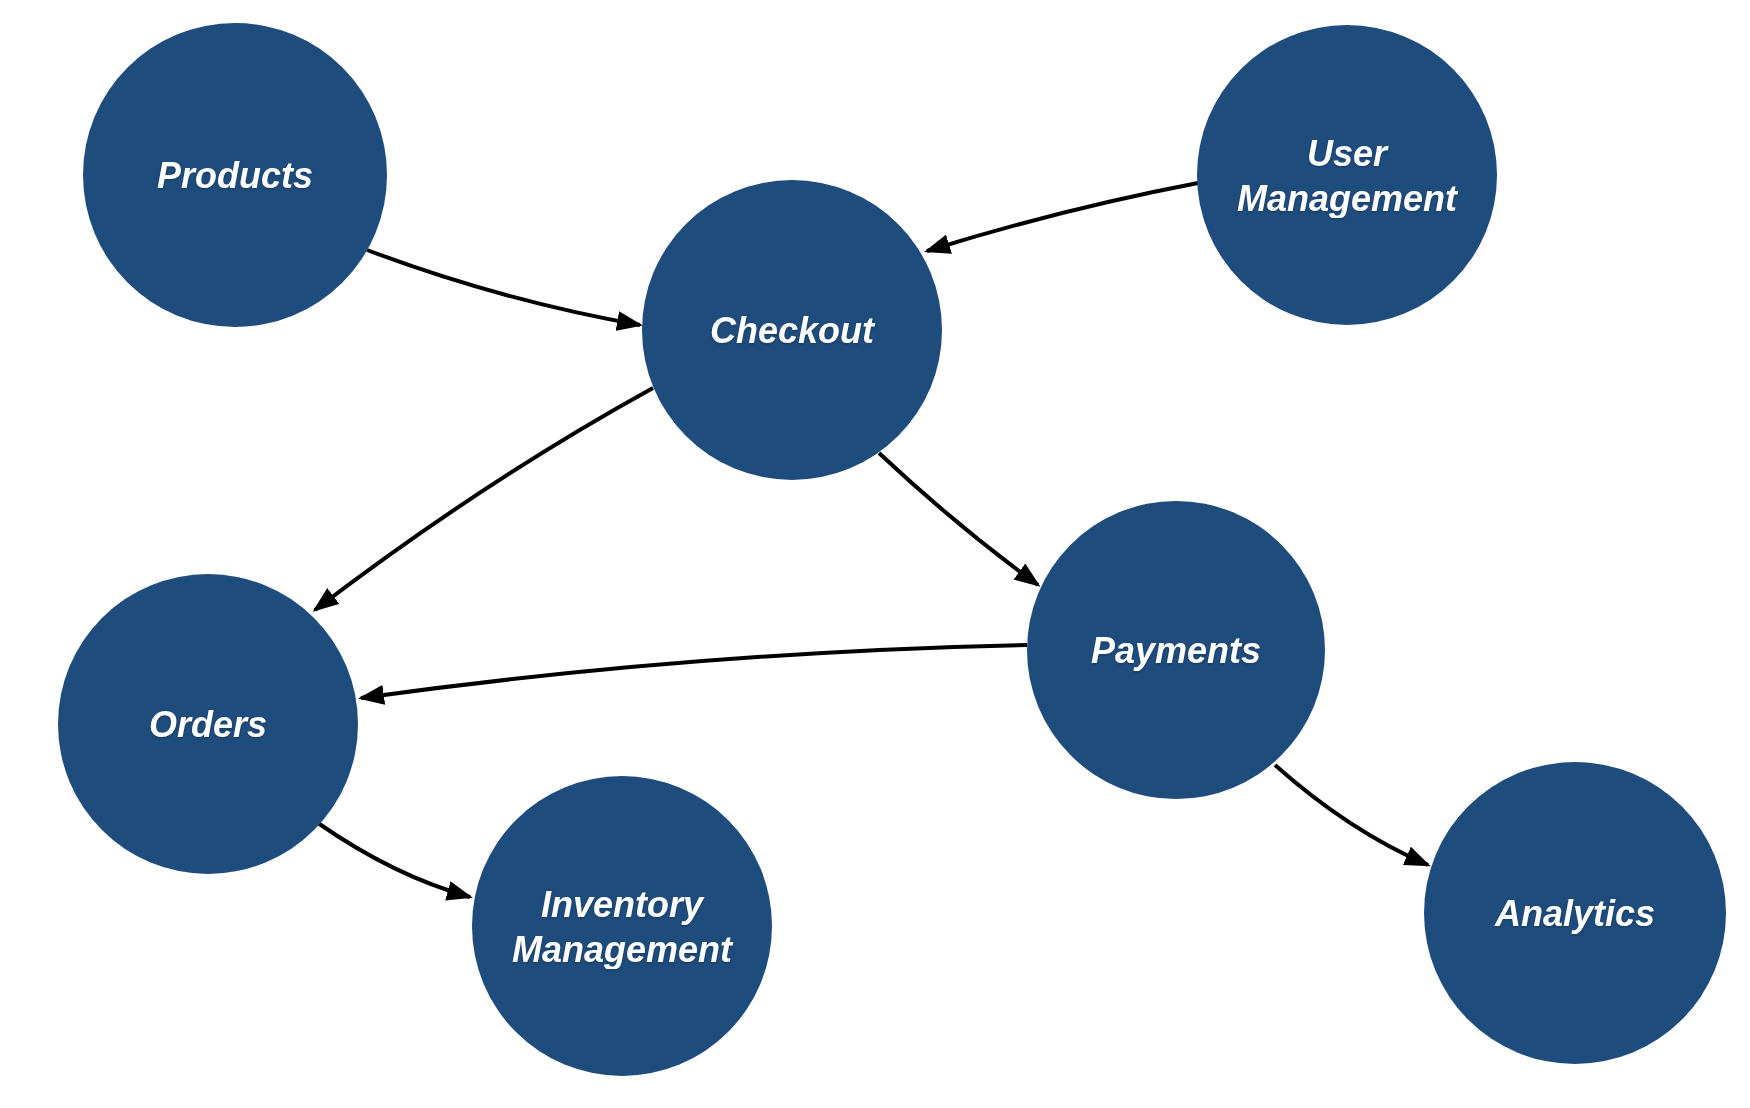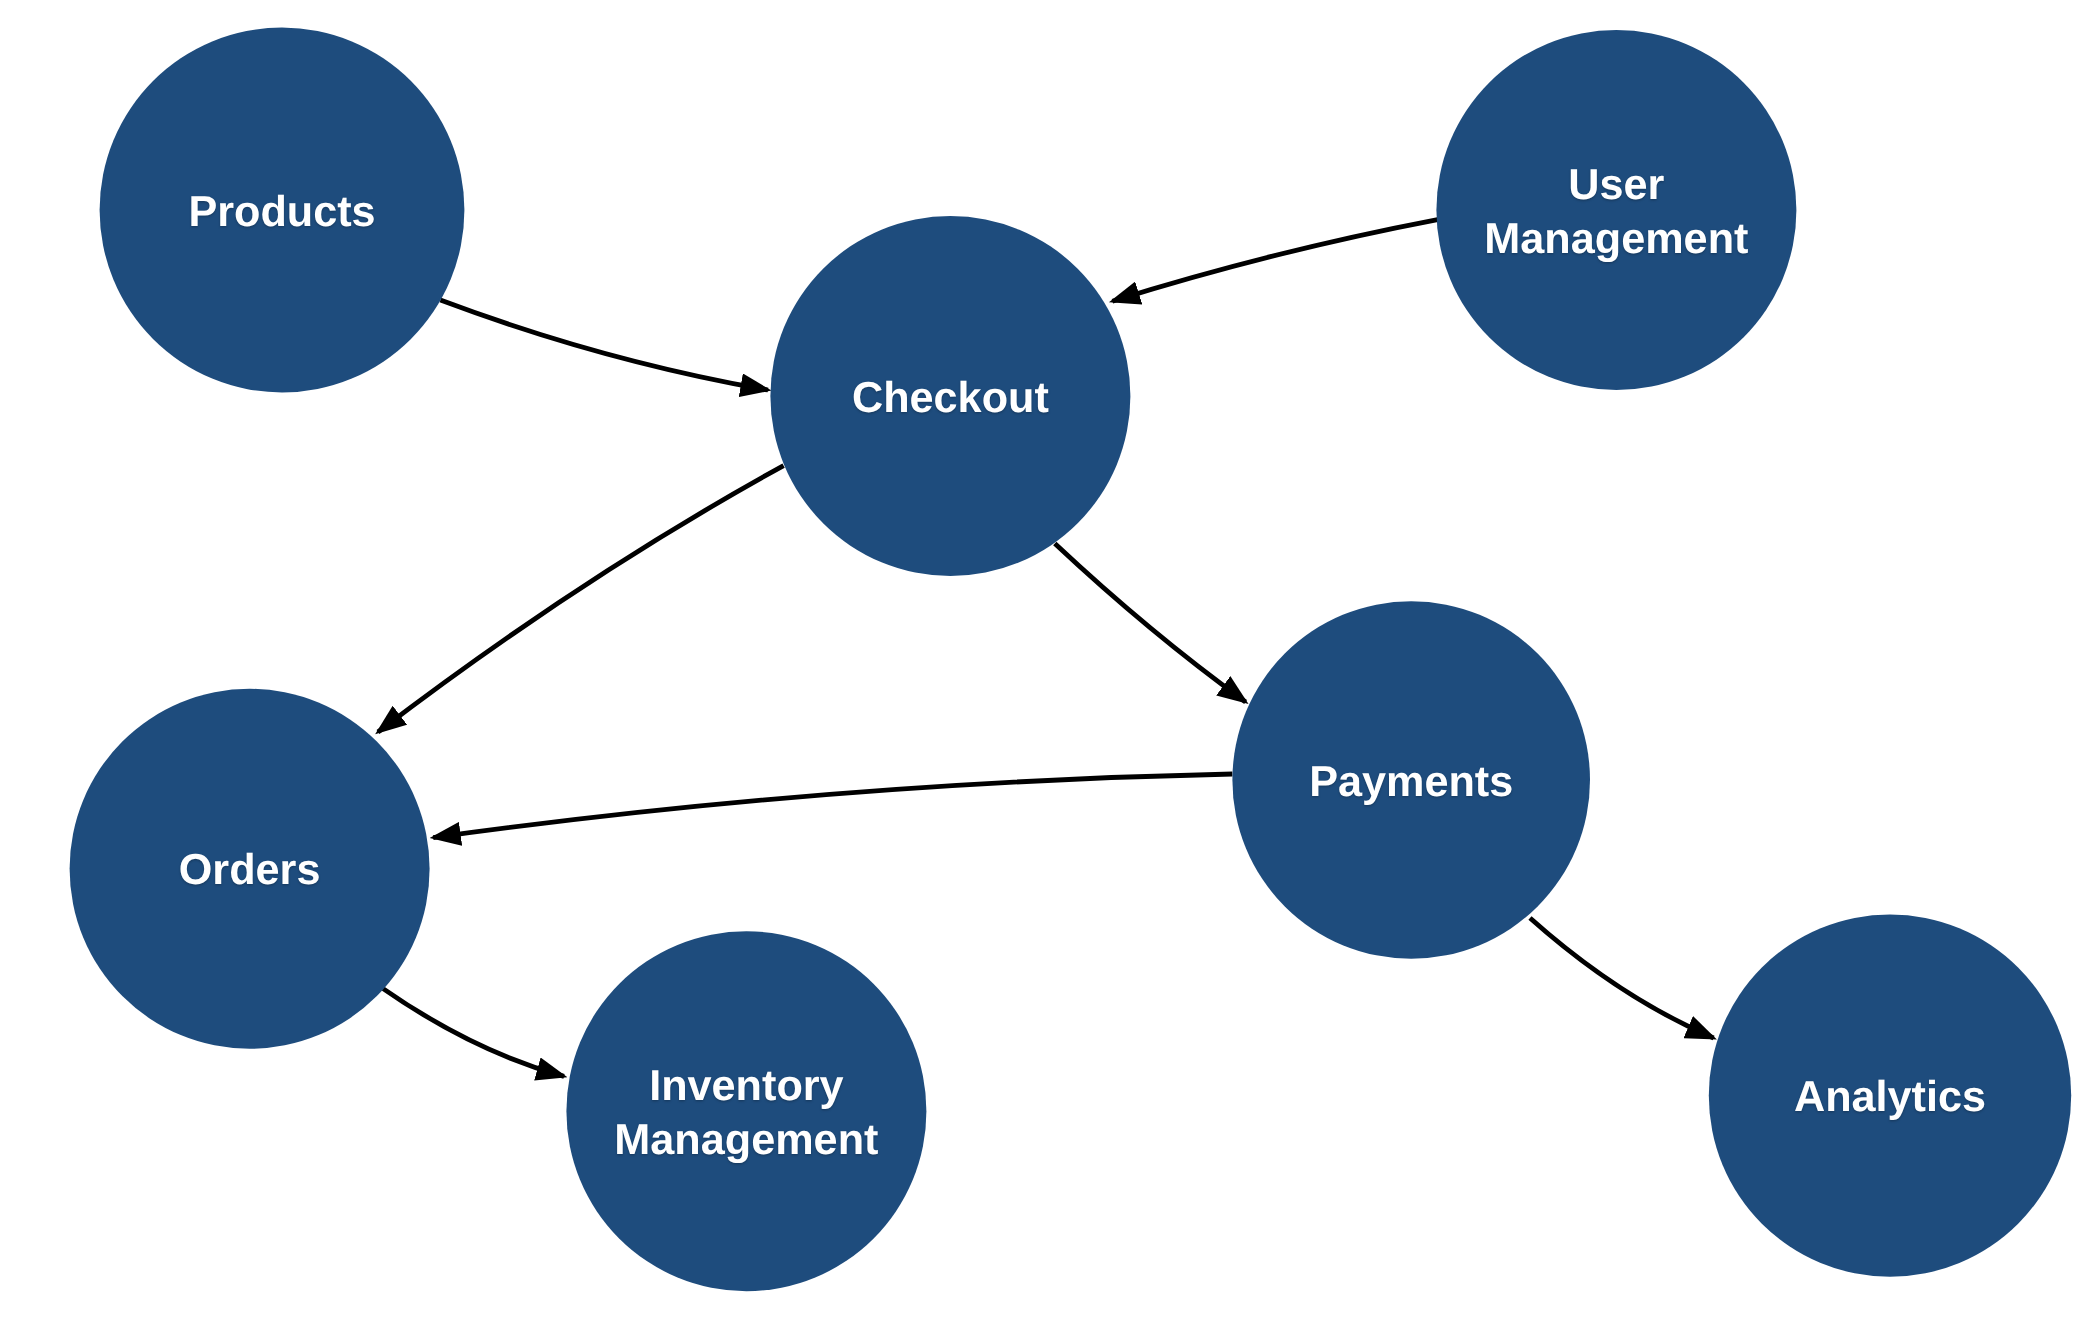--- a/index.html
+++ b/index.html
@@ -7,20 +7,21 @@
     padding: 0;
     background: #ffffff;
   }
   .canvas {
     position: relative;
     width: 1750px;
     height: 1104px;
     background: #ffffff;
     overflow: hidden;
     font-family: "Liberation Sans", sans-serif;
+    font-style: italic;
   }
   #diagram-svg {
     display: block;
     width: 1750px;
     height: 1108px;
   }
   .edge-path {
     fill: none;
     stroke-linecap: butt;
   }

